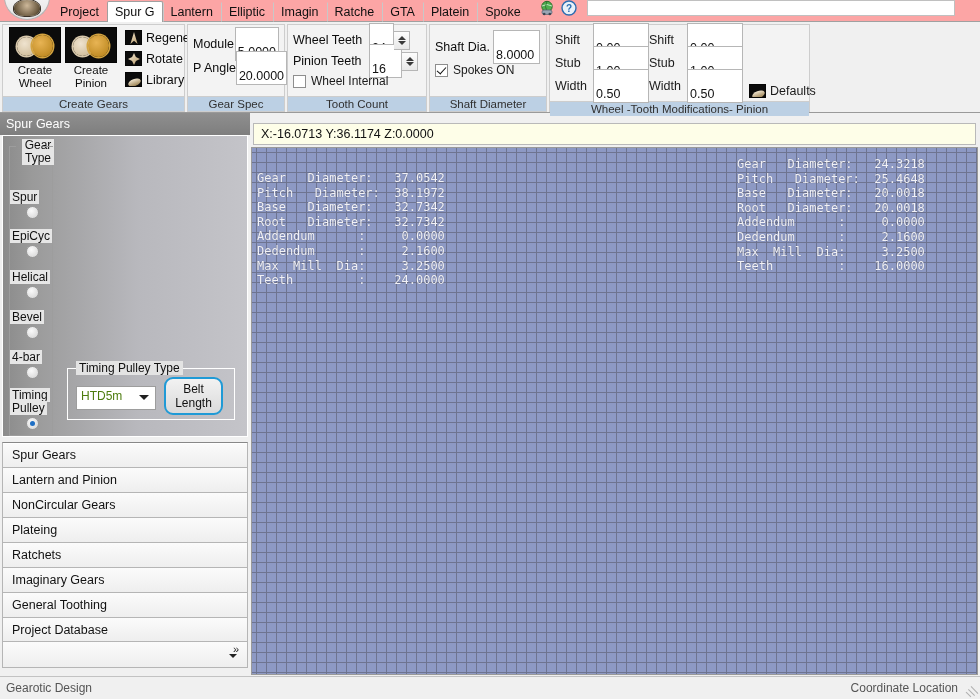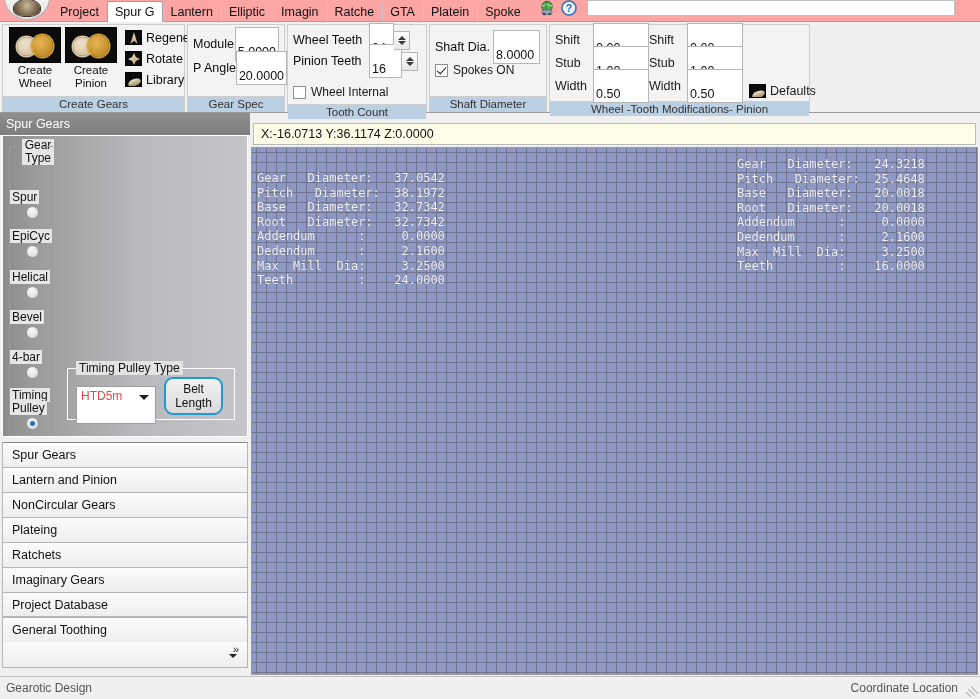--- a/index.html
+++ b/index.html
@@ -120,21 +120,21 @@
   }
 
   
   .g-tooth { width: 140px; }
   .spin { width: 16px; height: 19px; border: 1px solid #b6b6b6; border-left: none;
     background: linear-gradient(#fdfdfd,#e8e8e8); position: relative; }
   .spin .ar { position: absolute; left: 4px; width: 0; height: 0;
     border-left: 4px solid transparent; border-right: 4px solid transparent; }
   .spin .up { top: 4px; border-bottom: 4px solid #3a3a3a; }
   .spin .dn { bottom: 4px; border-top: 4px solid #3a3a3a; }
-  .chkrow { display: flex; align-items: center; height: 18px; margin-top: 12px; }
+  .chkrow { display: flex; align-items: center; height: 18px; margin-top: 1px; }
   .chk { width: 13px; height: 13px; background: #fff; border: 1px solid #8e8e8e; margin-right: 5px;
     position: relative; flex: 0 0 13px; }
   .chk.on::after {
     content: ""; position: absolute; left: 3px; top: 0px; width: 4px; height: 8px;
     border: solid #111; border-width: 0 1.6px 1.6px 0; transform: rotate(42deg);
   }
 
   
   .g-shaft { width: 118px; }
 
@@ -184,23 +184,23 @@
 
   .tpgroup {
     position: absolute; left: 64px; top: 232px; width: 168px; height: 52px;
     border: 1px solid #fff;
   }
   .tpgroup .tptitle {
     position: absolute; left: 8px; top: -8px; font-size: 12px; color: #101010;
     background: #e3e3e3; padding: 0 3px;
   }
   .combo {
-    position: absolute; left: 8px; top: 17px; width: 80px; height: 38px;
+    position: absolute; left: 8px; top: 17px; width: 80px; height: 24px;
     background: #fff; border: 1px solid #9d9d9d;
-    font-size: 12px; line-height: 18px; padding-left: 4px; color: #ef4444;
+    font-size: 12px; line-height: 18px; padding-left: 4px; color: #4d7c0f;
   }
   .combo .carrow { position: absolute; right: 6px; top: 8px; width: 0; height: 0;
     border-left: 5px solid transparent; border-right: 5px solid transparent; border-top: 5px solid #202020; }
   .beltbtn {
     position: absolute; left: 96px; top: 8px; width: 59px; height: 38px;
     background: linear-gradient(#f2f2f2, #dadada);
     border: 2px solid #1f9ad6; border-radius: 9px;
     font-size: 12px; color: #111;
     display: flex; align-items: center; justify-content: center; text-align: center;
   }
@@ -512,22 +512,22 @@
       </div>
     </div>
 
     <div class="accordion">
       <div class="accitem"><span>Spur Gears</span></div>
       <div class="accitem"><span>Lantern and Pinion</span></div>
       <div class="accitem"><span>NonCircular Gears</span></div>
       <div class="accitem"><span>Plateing</span></div>
       <div class="accitem"><span>Ratchets</span></div>
       <div class="accitem"><span>Imaginary Gears</span></div>
+      <div class="accitem"><span>General Toothing</span></div>
       <div class="accitem last"><span>Project Database</span></div>
-      <div class="accitem"><span>General Toothing</span></div>
       <div class="accmore">
         <span class="chev">»</span>
         <span class="chev2"></span>
       </div>
     </div>
   </div>
 
   <div class="coordbar">X:-16.0713 Y:36.1174 Z:0.0000</div>
 
   <div class="canvaswrap">

